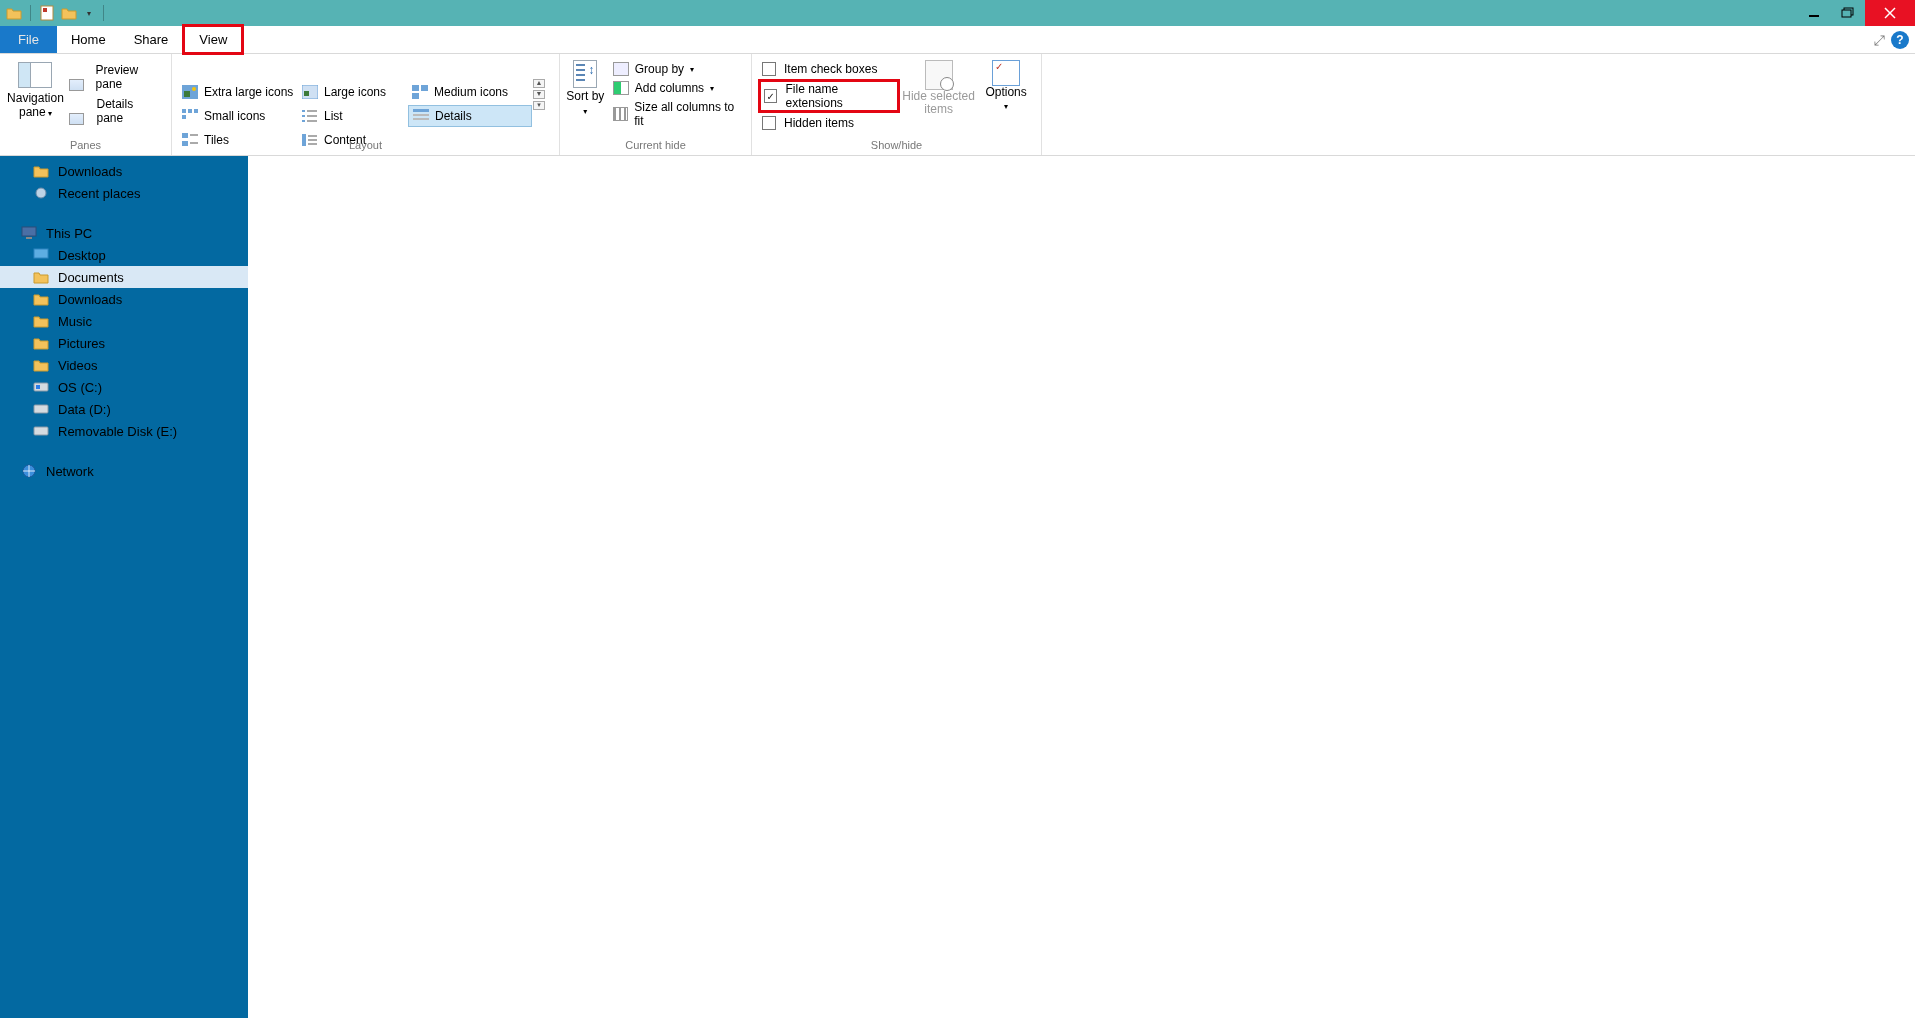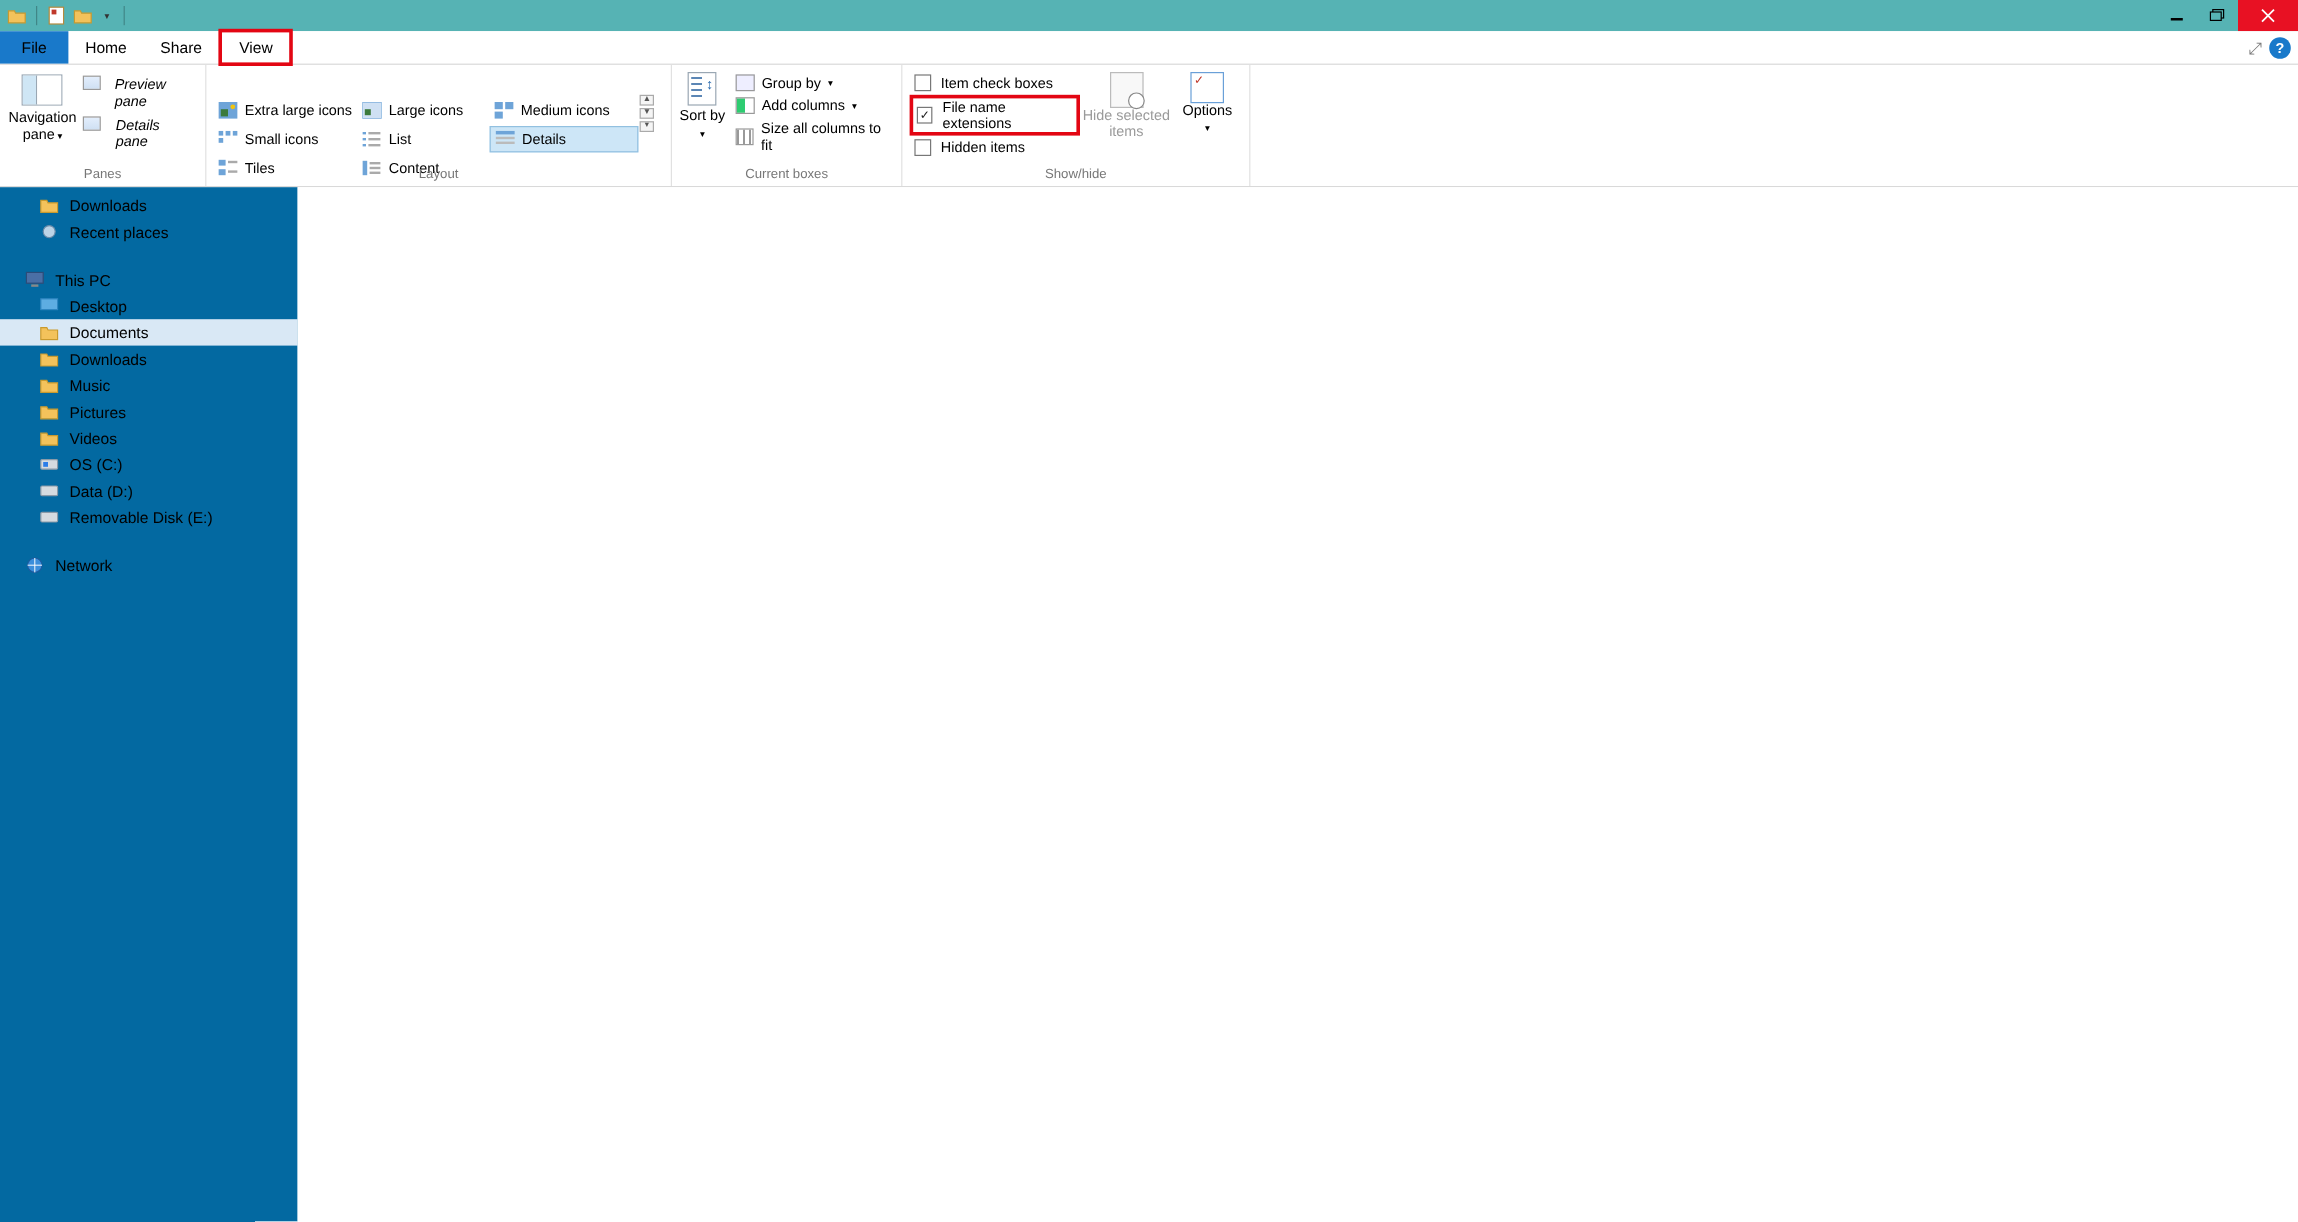--- a/index.html
+++ b/index.html
@@ -13,40 +13,40 @@
   .qat-down { font-size: 8px; color: #333; padding: 0 4px; cursor: default; }
   .title { position: absolute; left: 0; right: 0; text-align: center; font-size: 14px; color: #000; pointer-events: none; }
   .win-controls { position: absolute; right: 0; top: 0; height: 26px; display: flex; }
   .win-btn { width: 34px; height: 26px; display: flex; align-items: center; justify-content: center; color: #000; }
   .win-btn.close { width: 50px; background: #e81123; color: #fff; }
   .win-btn.restore svg, .win-btn.min svg { stroke:#000; }
 
   
   .tabstrip { height: 28px; background: #fff; display: flex; align-items: stretch; border-bottom: 1px solid #d9d9d9; position: relative; }
   .tab { padding: 0 14px; display: flex; align-items: center; font-size: 13px; color: #000; cursor: default; }
-  .tab.file { background: #1979ca; color: #000000; padding: 0 18px; }
+  .tab.file { background: #1979ca; color: #e5e5e5; padding: 0 18px; }
   .tab.highlight { border: 3px solid #e30613; margin-top: -2px; margin-bottom: -2px; position: relative; z-index: 2; }
   .tabstrip-right { position: absolute; right: 6px; top: 0; height: 28px; display: flex; align-items: center; gap: 6px; }
   .help-circle { width: 18px; height: 18px; border-radius: 50%; background: #1979ca; color: #fff; font-weight: bold; display: flex; align-items: center; justify-content: center; font-size: 12px; }
 
   
   .ribbon { height: 102px; background: #fff; display: flex; border-bottom: 1px solid #d9d9d9; }
   .group { display: flex; flex-direction: column; border-right: 1px solid #e1e1e1; }
   .group-body { flex: 1; display: flex; align-items: flex-start; padding: 4px 6px 0 6px; }
   .group-label { text-align: center; font-size: 11px; color: #777; padding: 2px 0 4px 0; }
 
   .nav-pane-btn { display: flex; flex-direction: column; align-items: center; justify-content: center; width: 64px; padding-top: 4px; }
   .nav-pane-icon { width: 34px; height: 26px; border: 1px solid #9aa7b3; display: flex; }
   .nav-pane-icon .l { width: 12px; background: #cfe6f5; border-right: 1px solid #9aa7b3; }
   .nav-pane-icon .r { flex: 1; background: #fff; }
   .nav-pane-text { font-size: 12px; text-align: center; line-height: 14px; margin-top: 3px; }
   .nav-pane-text .arrow { font-size: 8px; }
 
   .pane-stack { display: flex; flex-direction: column; gap: 4px; padding-top: 4px; }
-  .pane-row { display: flex; align-items: flex-start; gap: 12px; padding: 1px 4px; font-style: italic; }
+  .pane-row { display: flex; align-items: flex-end; gap: 12px; padding: 1px 4px; }
   .pane-row .ico { width: 16px; height: 12px; border: 1px solid #999; background: linear-gradient(#e3eefc,#cfe0f3); }
 
   
   .layout-grid { display: grid; grid-template-columns: 120px 110px 124px 14px; grid-auto-rows: 24px; align-items: center; }
   .layout-item { display: flex; align-items: center; gap: 6px; padding: 1px 4px; height: 22px; margin-top: 44px; }
   .layout-item.selected { background: #cde6f7; border: 1px solid #92c0e0; }
   .mini-ico { width: 16px; height: 16px; display: inline-flex; align-items: center; justify-content: center; }
   .layout-spin { display: flex; flex-direction: column; gap: 2px; align-items: center; justify-content: center; }
   .spin-btn { width: 12px; height: 9px; border: 1px solid #aaa; background:#f5f5f5; font-size: 7px; line-height: 6px; text-align:center; color:#555;}
 
@@ -288,21 +288,21 @@
           <span class="sq-ico" style="background:linear-gradient(90deg,#2ecc71 50%,#fff 50%);"></span>
           <span>Add columns</span>
             <span style="font-size:8px;"> ▾</span>
         </div>
         <div class="cv-row">
           <span class="sq-ico" style="background:repeating-linear-gradient(90deg,#999 0 2px,#fff 2px 5px);"></span>
           <span>Size all columns to fit</span>
         </div>
       </div>
     </div>
-    <div class="group-label">Current boxes</div>
+    <div class="group-label">Current hide</div>
   </div>
 
   <div class="group" style="width:290px;">
     <div class="group-body">
       <div class="sh-stack">
         <div class="chk-row">
           <span class="chk"></span>
           <span>Item check boxes</span>
         </div>
         <div class="chk-row highlight">

